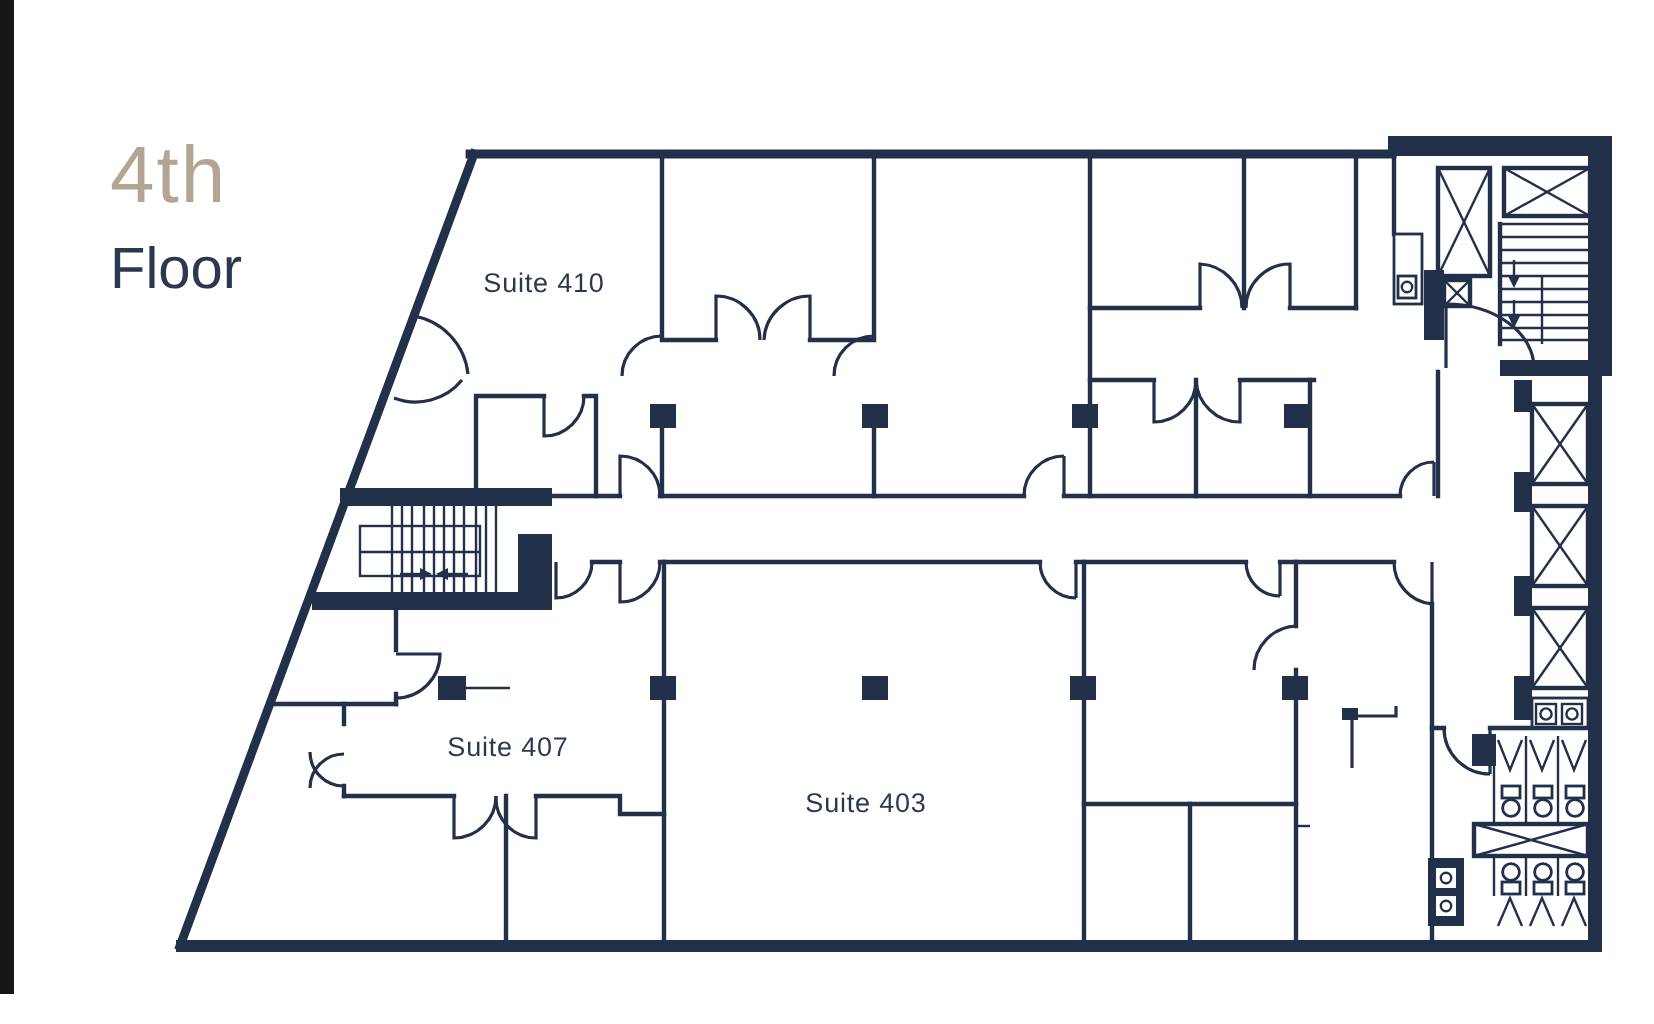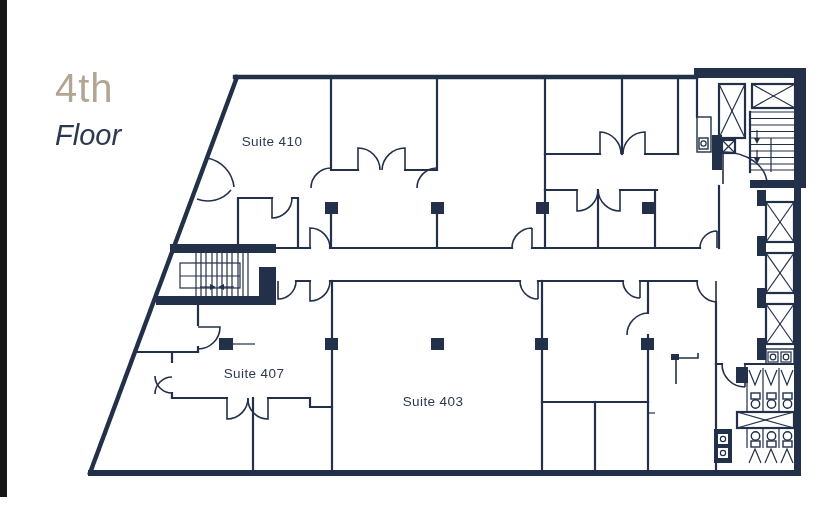--- a/index.html
+++ b/index.html
@@ -1,21 +1,21 @@
 <!DOCTYPE html>
 <html style="--wall: #22304a; --accent: #b3a593; --dark: #2b3850; --edge: #161616;"><head>
 <meta charset="utf-8">
 <style>
   html,body{margin:0;padding:0;background:#ffffff;}
   .stage{position:relative;width:827px;height:497px;background:#fff;overflow:hidden;
          font-family:"Liberation Sans", sans-serif;}
   .edge-bar{position:absolute;left:0;top:0;width:7px;height:512px;background:var(--edge,#161616);}
   .title-block{position:absolute;left:55px;top:68px;line-height:1;}
   .title-line1{font-size:40px;font-weight:400;letter-spacing:1px;color:var(--accent,#b3a593);}
-  .title-line2{font-size:29px;font-weight:400;margin-top:13px;color:var(--dark,#2b3850);font-style:italic;}
+  .title-line2{font-size:29px;font-weight:400;margin-top:13px;color:var(--dark,#2b3850);}
   svg{position:absolute;left:0;top:0;}
   .w2{stroke:var(--wall,#22304a);stroke-width:2.2;fill:none;stroke-linecap:square;}
   .w4{stroke:var(--wall,#22304a);stroke-width:4.4;fill:none;stroke-linecap:square;}
   .thin{stroke:var(--wall,#22304a);stroke-width:1.2;fill:none;}
   .arc{stroke:var(--wall,#22304a);stroke-width:1.6;fill:none;}
   .solid{fill:var(--wall,#22304a);stroke:none;}
   .fixw{stroke:var(--wall,#22304a);stroke-width:1.4;fill:#fff;}
   .lbl{fill:var(--dark,#2b3850);font-size:13.5px;letter-spacing:.4px;}
 </style>
 </head>

